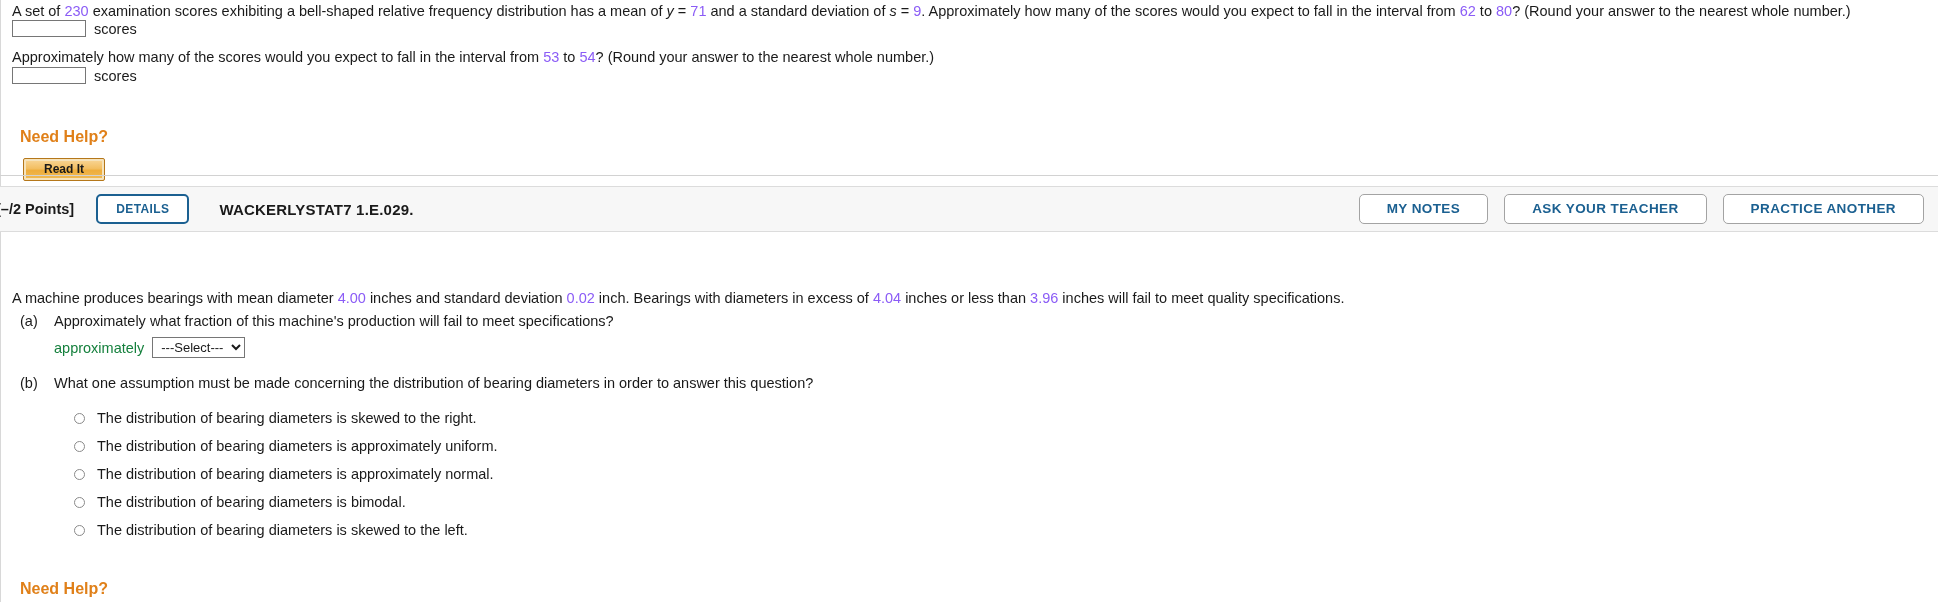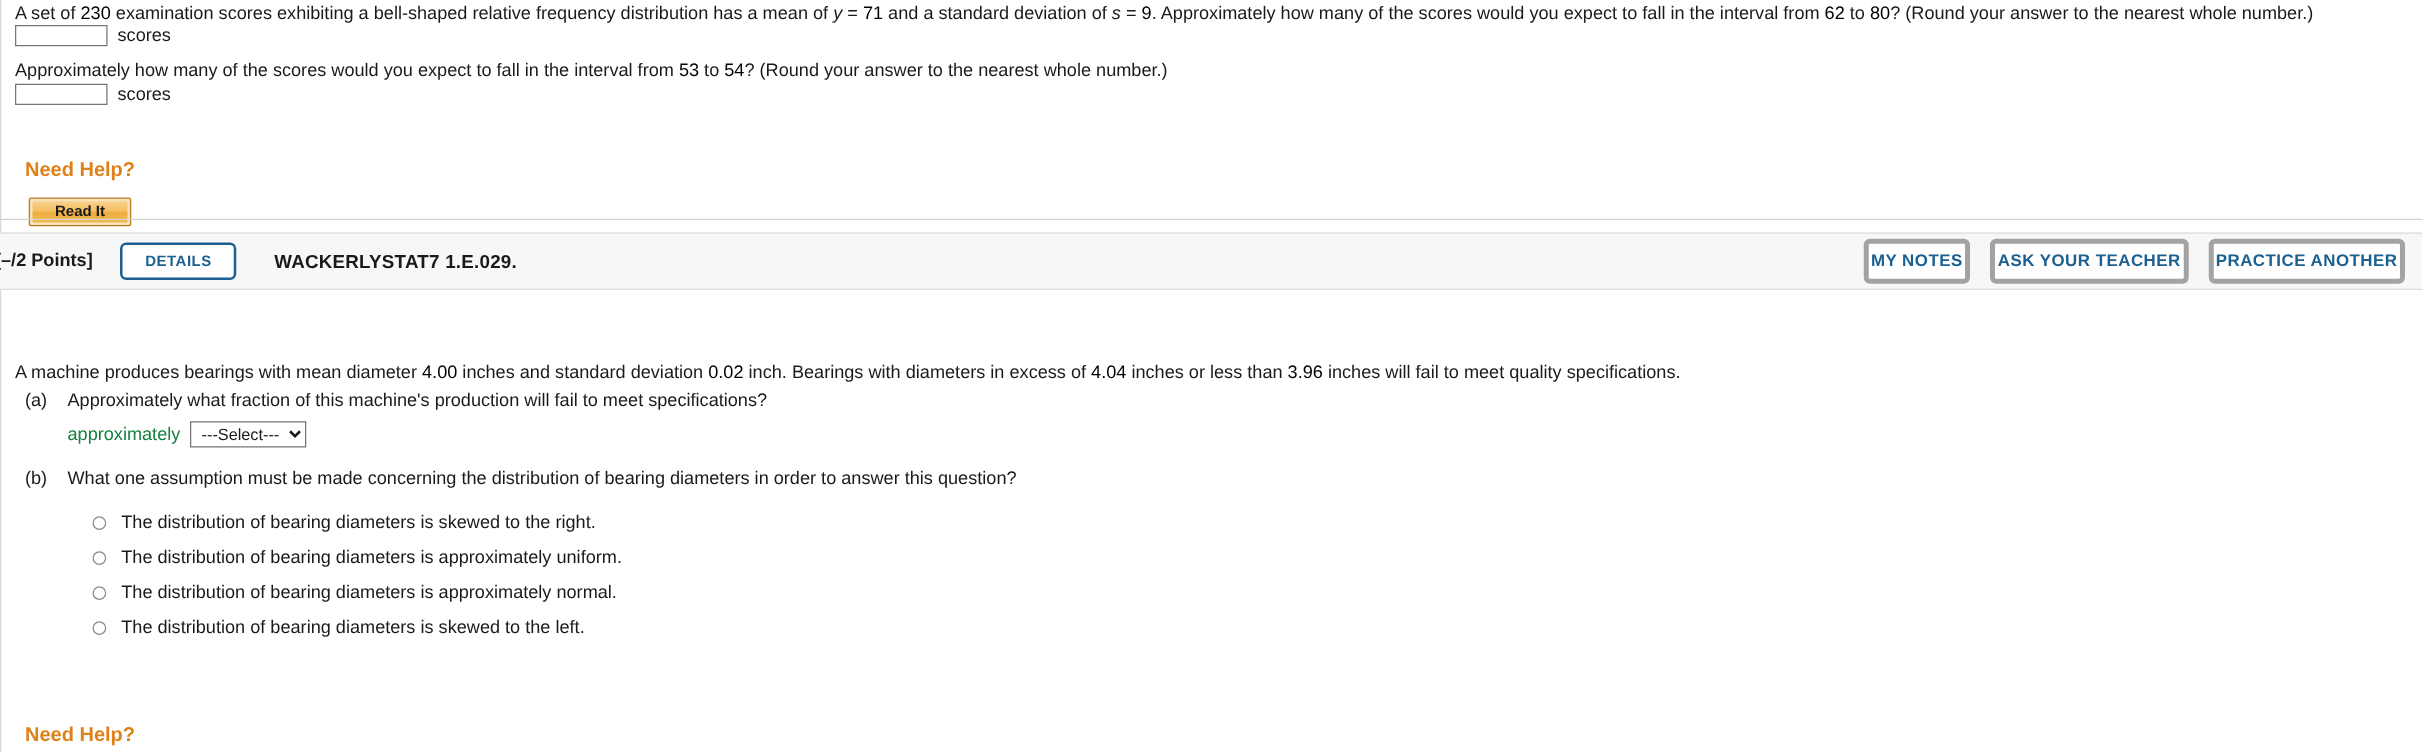--- a/index.html
+++ b/index.html
@@ -7,21 +7,21 @@
     margin: 0; padding: 0;
     width: 1938px; height: 602px;
     background: #ffffff;
     font-family: "Liberation Sans", sans-serif;
     overflow: hidden;
   }
   .page { position: relative; width: 1938px; height: 602px; background:#fff; }
 
   
   .txt { font-size: 14.5px; color: #1a1a1a; line-height: 1.45; }
-  .num { color: #000000; }
+  .num { color: #8b5cf6; }
   .ital { font-style: italic; }
 
   
   .leftrule {
     position:absolute; left:0; top:0; width:1px; height:602px;
     background:#d8d8d8;
   }
 
   
   .sec1 { position:absolute; left:0; top:0; width:1938px; }
@@ -79,23 +79,23 @@
     color:#1b6091; font-size:12px; font-weight:bold; letter-spacing:.4px;
     padding:7px 18px; cursor:pointer; line-height:1;
     font-family:"Liberation Sans", sans-serif;
   }
   .qcode {
     margin-left:30px; font-size:15px; font-weight:bold; color:#1a1a1a;
     letter-spacing:.2px; white-space:nowrap;
   }
   .hdr-right { margin-left:auto; display:flex; align-items:center; gap:16px; padding-right:14px; }
   .hdr-btn {
-    border:4px solid #a3a3a3; border-radius:5px; background:#fff;
+    border:1px solid #a3a3a3; border-radius:5px; background:#fff;
     color:#1b6091; font-size:13.5px; font-weight:bold; letter-spacing:.4px;
-    padding:7px 2px; cursor:pointer; line-height:1; white-space:nowrap;
+    padding:7px 27px; cursor:pointer; line-height:1; white-space:nowrap;
     font-family:"Liberation Sans", sans-serif;
   }
 
   
   .sec2 { position:absolute; left:0; top:232px; width:1938px; }
   .stmt { position:absolute; left:12px; top:56px; white-space:nowrap; }
 
   .part { position:absolute; display:flex; gap:0; }
   .part-tag { width:34px; font-size:14.5px; color:#1a1a1a; flex:0 0 34px; }
   .part-txt { font-size:14.5px; color:#1a1a1a; white-space:nowrap; }
@@ -187,20 +187,24 @@
       <label class="opt">
         <span class="radio"></span>
         <span class="opt-lbl">The distribution of bearing diameters is approximately uniform.</span>
       </label>
       <label class="opt">
         <span class="radio"></span>
         <span class="opt-lbl">The distribution of bearing diameters is approximately normal.</span>
       </label>
       <label class="opt">
         <span class="radio"></span>
+        <span class="opt-lbl">The distribution of bearing diameters is bimodal.</span>
+      </label>
+      <label class="opt">
+        <span class="radio"></span>
         <span class="opt-lbl">The distribution of bearing diameters is skewed to the left.</span>
       </label>
     </div>
 
     <div class="needhelp" style="left:20px; top:348px;">
       <span class="nh-label">Need Help?</span>
       <span class="readit">Read It</span>
     </div>
   </div>
 

